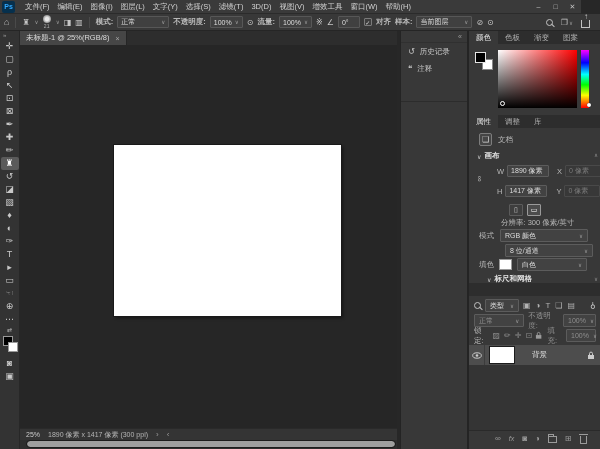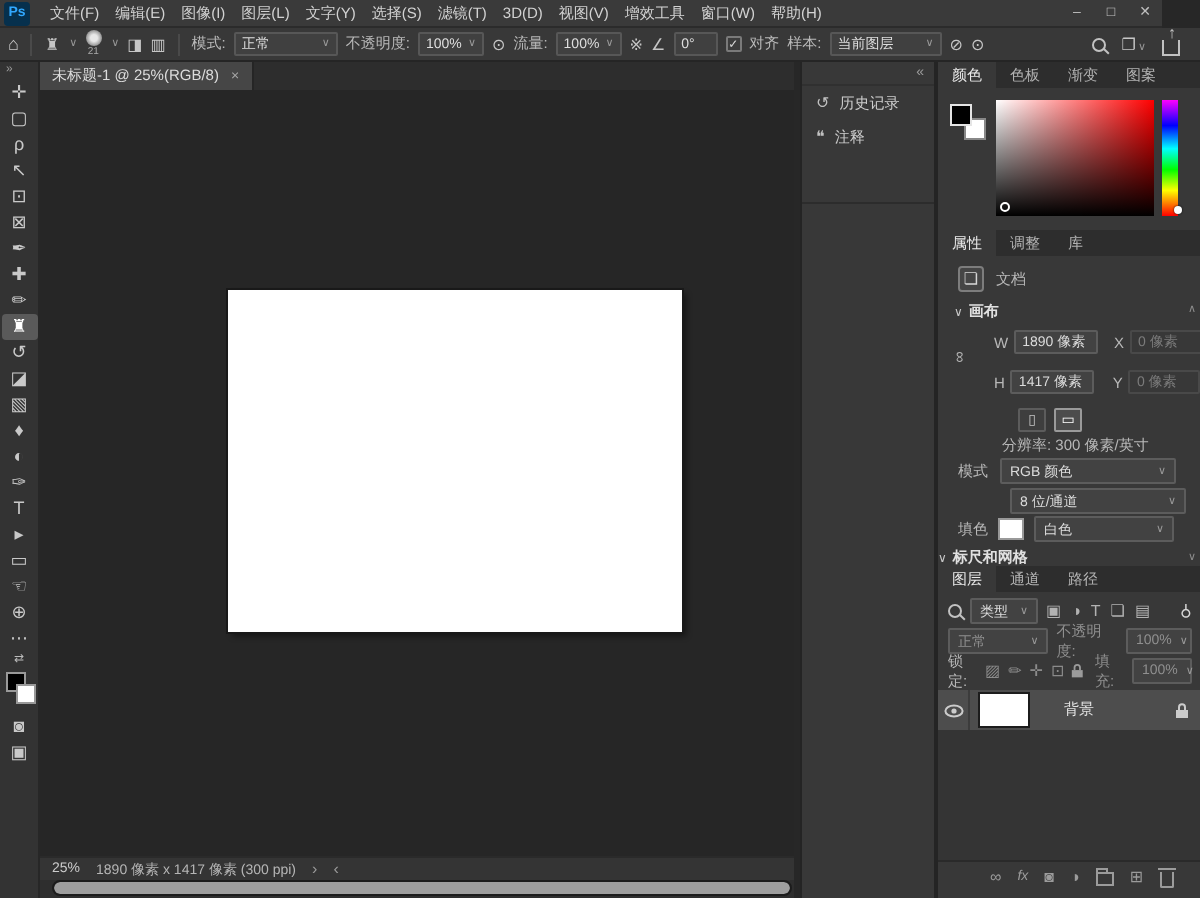--- a/index.html
+++ b/index.html
@@ -16,21 +16,21 @@
 
   
   .optionsbar{position:absolute;left:0;top:14px;width:600px;height:17px;background:#383838;border-bottom:1px solid #252525;display:flex;align-items:center;padding:0 4px;gap:4px;}
   .ob-ico{color:#c6c6c6;font-size:9px;line-height:15px;}
   .ob-ico.small{font-size:8px;}
   .sep{width:1px;height:11px;background:#4a4a4a;margin:0 2px;}
   .caret{color:#979797;font-size:5.5px;margin-left:1px;}
   .fld{display:inline-flex;align-items:center;justify-content:space-between;background:#404040;border:1px solid #575757;height:12px;padding:0 3px;color:#dedede;font-size:7px;border-radius:1px;white-space:nowrap;}
   .fld::after{content:"∨";color:#9a9a9a;font-size:5.5px;margin-left:3px;}
   .fld.noc::after{content:"";margin:0;}
-  .ob-label{color:#b9b9b9;font-size:7.5px;white-space:nowrap;}
+  .ob-label{color:#b9b9b9;font-size:7.5px;white-space:nowrap;font-weight:bold;}
   .brushprev{display:flex;flex-direction:column;align-items:center;line-height:1;}
   .brushprev .dot{width:8px;height:8px;border-radius:50%;background:radial-gradient(circle,#e8e8e8 30%,#8a8a8a 75%,#5a5a5a 100%);}
   .brushprev .num{font-size:5px;color:#aaa;margin-top:1px;}
   .cb{width:8px;height:8px;border:1px solid #7a7a7a;background:#3d3d3d;display:inline-flex;align-items:center;justify-content:center;border-radius:1px;}
   .cb::after{content:"✓";font-size:6px;color:#d8d8d8;}
   .icon-search{width:7px;height:7px;border:1px solid #c2c2c2;border-radius:50%;position:relative;display:inline-block;}
   .icon-search::after{content:"";position:absolute;width:4px;height:1px;background:#c2c2c2;right:-3px;bottom:-1px;transform:rotate(45deg);}
   .icon-share{width:9px;height:8px;border:1px solid #c2c2c2;border-top:none;position:relative;margin-top:3px;display:inline-block;}
   .icon-share::after{content:"↑";position:absolute;top:-7px;left:2px;font-size:8px;color:#c2c2c2;line-height:8px;}
   .ob-right{margin-left:auto;display:flex;align-items:center;gap:8px;padding-right:6px;}
@@ -346,33 +346,28 @@
           <span>8 位/通道</span>
         </span>
     </div>
     <div class="prow" style="top:130px;padding-left:10px;gap:5px;">
       <span class="p-label">填色</span>
       <span class="fillsw"></span>
       <span class="dropsel" style="width:70px">
           <span>白色</span>
         </span>
     </div>
-    <div class="prow" style="top:146px;padding-left:0;">
+    <div class="prow" style="top:146px;padding-left:18px;">
       <span class="sect-arrow">∨</span>
       <span class="sect-title">标尺和网格</span>
       <span class="pscroll" style="top:2px">∨</span>
     </div>
   </div>
 
   <div class="ptabs">
-    <span style="display:flex">
-        <span class="ptab">图层</span>
-        <span class="ptab">通道</span>
-        <span class="ptab">路径</span>
-      </span>
     <span class="pmenu">≡</span>
   </div>
   <div class="layersbody">
     <div class="lrow" style="top:3px;height:13px;">
       <span class="icon-search"></span>
       <span class="dropsel" style="width:34px">
           <span>类型</span>
         </span>
       <span style="display:flex;gap:5px;">
           <span class="l-ico">▣</span>

